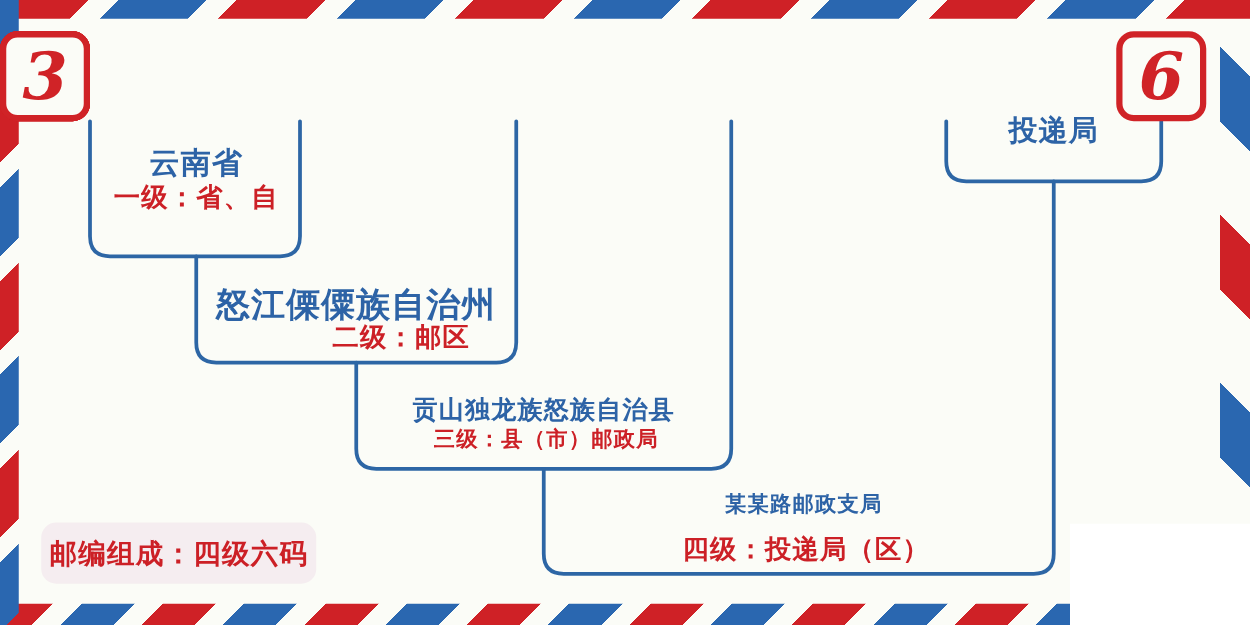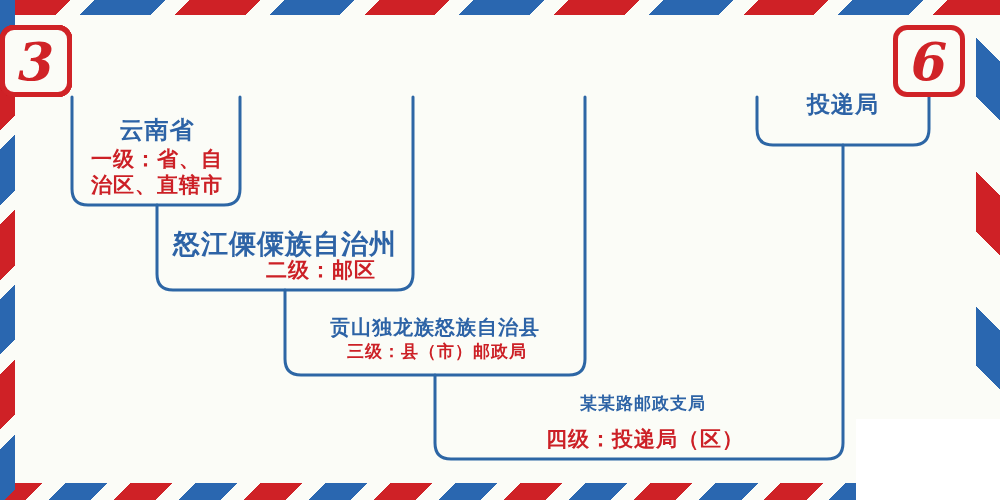--- a/index.html
+++ b/index.html
@@ -109,28 +109,28 @@
   <div class="digit">6</div>
   <div class="digit">7</div>
   <div class="digit">3</div>
   <div class="digit">5</div>
   <div class="digit">0</div>
   <div class="digit">3</div>
 
   <div class="lbl lbl-blue l1-name">云南省</div>
   <div class="lbl lbl-red  l1-desc">
     <span>一级：省、自</span><br>
-    <span>治区、直辖市</span>
   </div>
 
   <div class="lbl lbl-blue l2-name">怒江傈僳族自治州</div>
   <div class="lbl lbl-red  l2-desc">二级：邮区</div>
 
   <div class="lbl lbl-blue l3-name">贡山独龙族怒族自治县</div>
   <div class="lbl lbl-red  l3-desc">三级：县（市）邮政局</div>
 
   <div class="lbl lbl-blue l4-name">某某路邮政支局</div>
   <div class="lbl lbl-red  l4-desc">四级：投递局（区）</div>
 
   <div class="lbl lbl-blue l5-name">投递局</div>
 
+  <div class="badge">邮编组成：四级六码</div>
 
 </div>
 
 </body></html>

